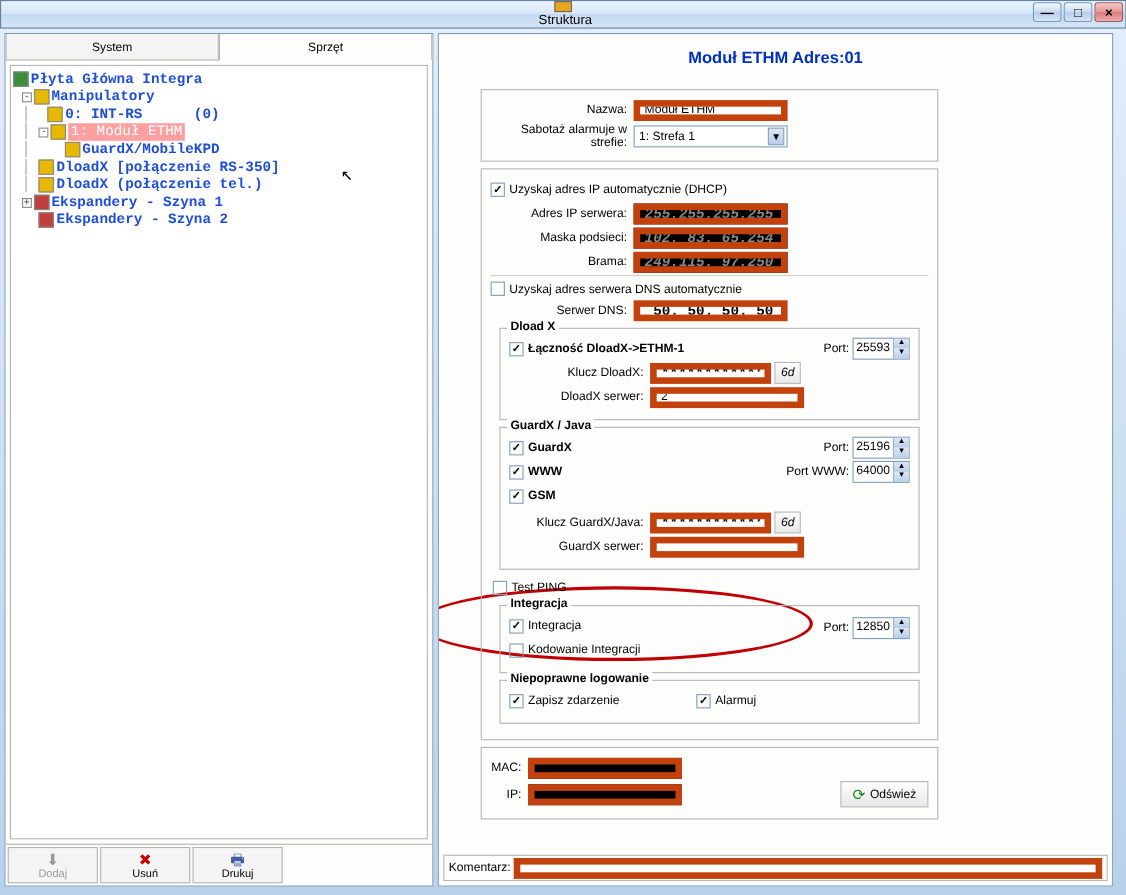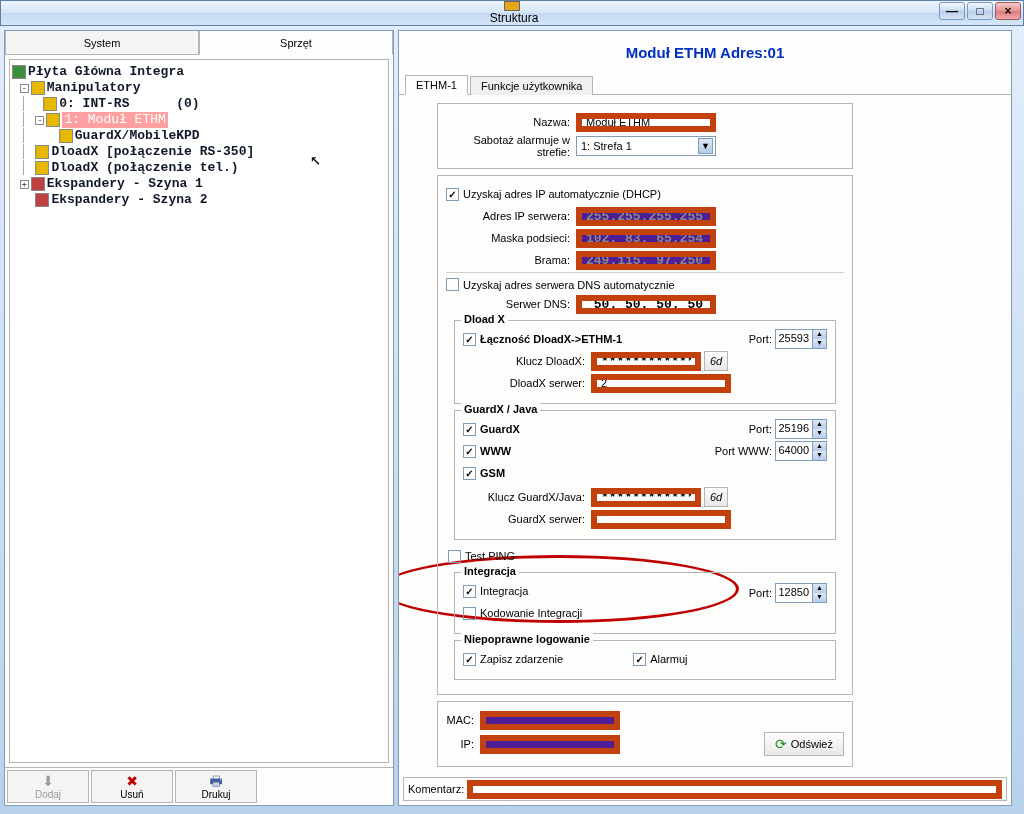--- a/index.html
+++ b/index.html
@@ -93,21 +93,21 @@
   .t-yellow { background: #E6B800; }
   .t-red { background: #C04040; }
   .t-exp {
     display: inline-block; width: 9px; height: 9px;
     border: 1px solid #888; background: #FFF;
     text-align: center; line-height: 7px; font-size: 9px;
     font-family: monospace;
     margin-right: 2px;
     color: #444;
   }
-  .tree-text { color: #0f172a; font-weight: bold; }
+  .tree-text { color: #1d4ed8; font-weight: bold; }
   .tree-sel { background: #FFA0A0; color: #FFFFFF; padding: 0 2px; }
   .tree-lines { color: #A0A0A0; }
   .cursor-arrow { position: absolute; left: 300px; top: 88px; font-size: 18px; color: #000; pointer-events: none; }
   
   .action-bar {
     height: 38px;
     border-top: 1px solid #B5B5B5;
     display: flex;
     padding: 2px 2px;
     gap: 2px;
@@ -177,21 +177,21 @@
   }
   .flabel { text-align: right; padding-right: 6px; }
   .finput {
     background: #FFF;
     border: 6px solid #c2410c;
     height: 19px;
     padding: 0 4px;
     font-size: 11px;
     font-family: Tahoma, Arial, sans-serif;
   }
-  .finput.disabled { background: #4c1d95; color: #888; }
+  .finput.disabled { background: #000000; color: #888; font-style: italic; }
   .finput.mono { font-family: "Courier New", monospace; font-size: 13px; font-weight: bold; }
   .fselect {
     background: #FFF;
     border: 1px solid #7F9DB9;
     height: 20px;
     width: 140px;
     display: flex;
     align-items: center;
     justify-content: space-between;
     padding: 0 2px 0 4px;
@@ -294,24 +294,20 @@
         </div>
       <div class="act-btn">
           <span class="aicon" style="color:#4060A0">🖶</span>
           <span>Drukuj</span>
         </div>
     </div>
   </div>
 
   <div class="panel right-panel">
     <div class="mod-header">Moduł ETHM Adres:01</div>
-    <div class="rtab-row">
-      <div class="rtab active">ETHM-1</div>
-      <div class="rtab">Funkcje użytkownika</div>
-    </div>
 
     <div style="flex:1; overflow:hidden; position:relative; padding:0 150px 0 30px;">
 
       <div class="red-ellipse" style="left:-20px; top:460px; width:360px; height:68px;"></div>
 
       <div class="group" style="margin-top:8px;">
         <div class="frow">
           <div class="flabel" style="width:130px;">Nazwa:</div>
           <input class="finput" style="width: 140px;" value="Moduł ETHM">
         </div>

